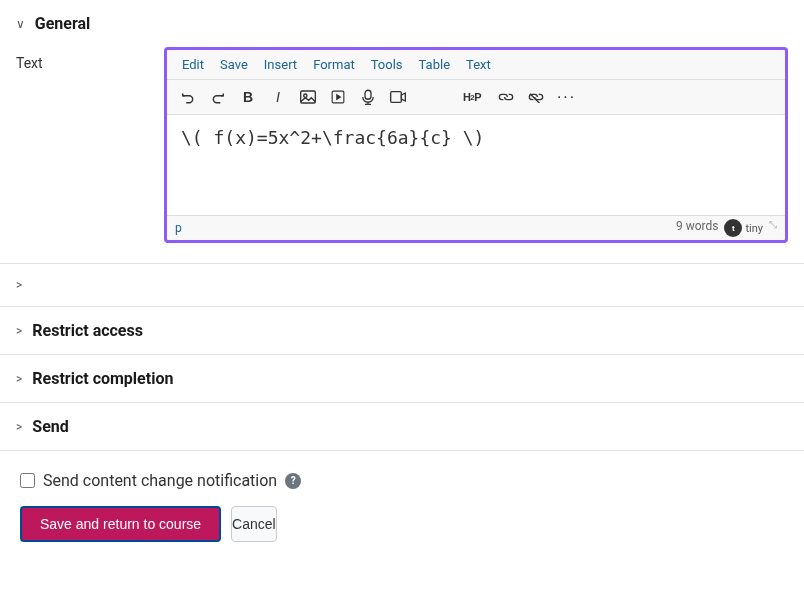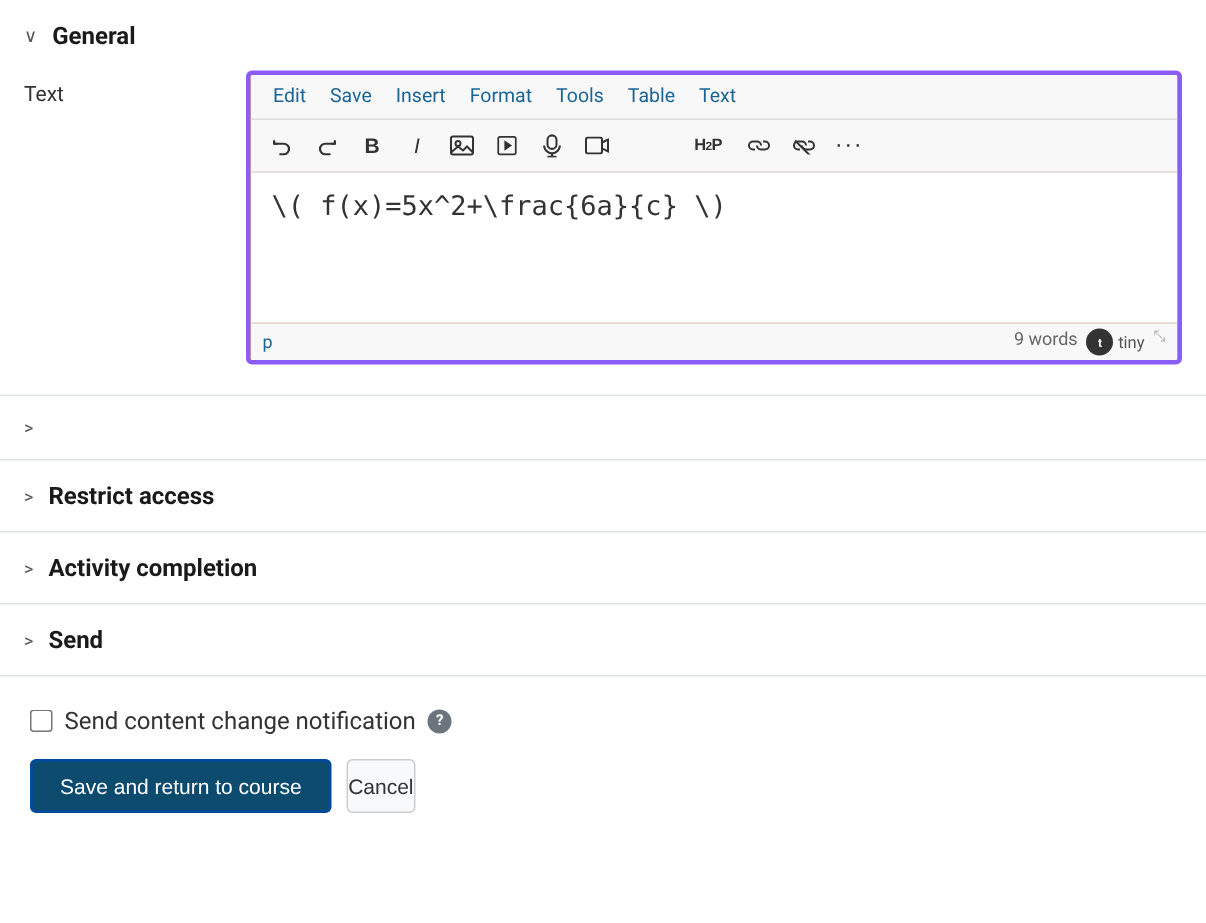--- a/index.html
+++ b/index.html
@@ -215,21 +215,21 @@
       cursor: pointer;
     }
 
     .action-buttons {
       display: flex;
       gap: 10px;
       padding-left: 4px;
     }
     .btn-primary {
       padding: 8px 18px;
-      background: #0c4a6e;
+      background: #be185d;
       color: #fff;
       border: 2px solid #004a99;
       border-radius: 4px;
       font-size: 14px;
       cursor: pointer;
       font-weight: 500;
     }
     .btn-secondary {
       padding: 8px 0;
       background: #f8f9fa;
@@ -353,21 +353,21 @@
   <div class="collapsible-section">
     <div class="section-header">
       <span class="chevron">&gt;</span>
       <span class="section-title">Restrict access</span>
     </div>
   </div>
 
   <div class="collapsible-section">
     <div class="section-header">
       <span class="chevron">&gt;</span>
-      <span class="section-title">Activity completion</span>
+      <span class="section-title">Restrict completion</span>
     </div>
   </div>
 
   <div class="collapsible-section">
     <div class="section-header">
       <span class="chevron">&gt;</span>
       <span class="section-title">Send</span>
     </div>
   </div>
 

